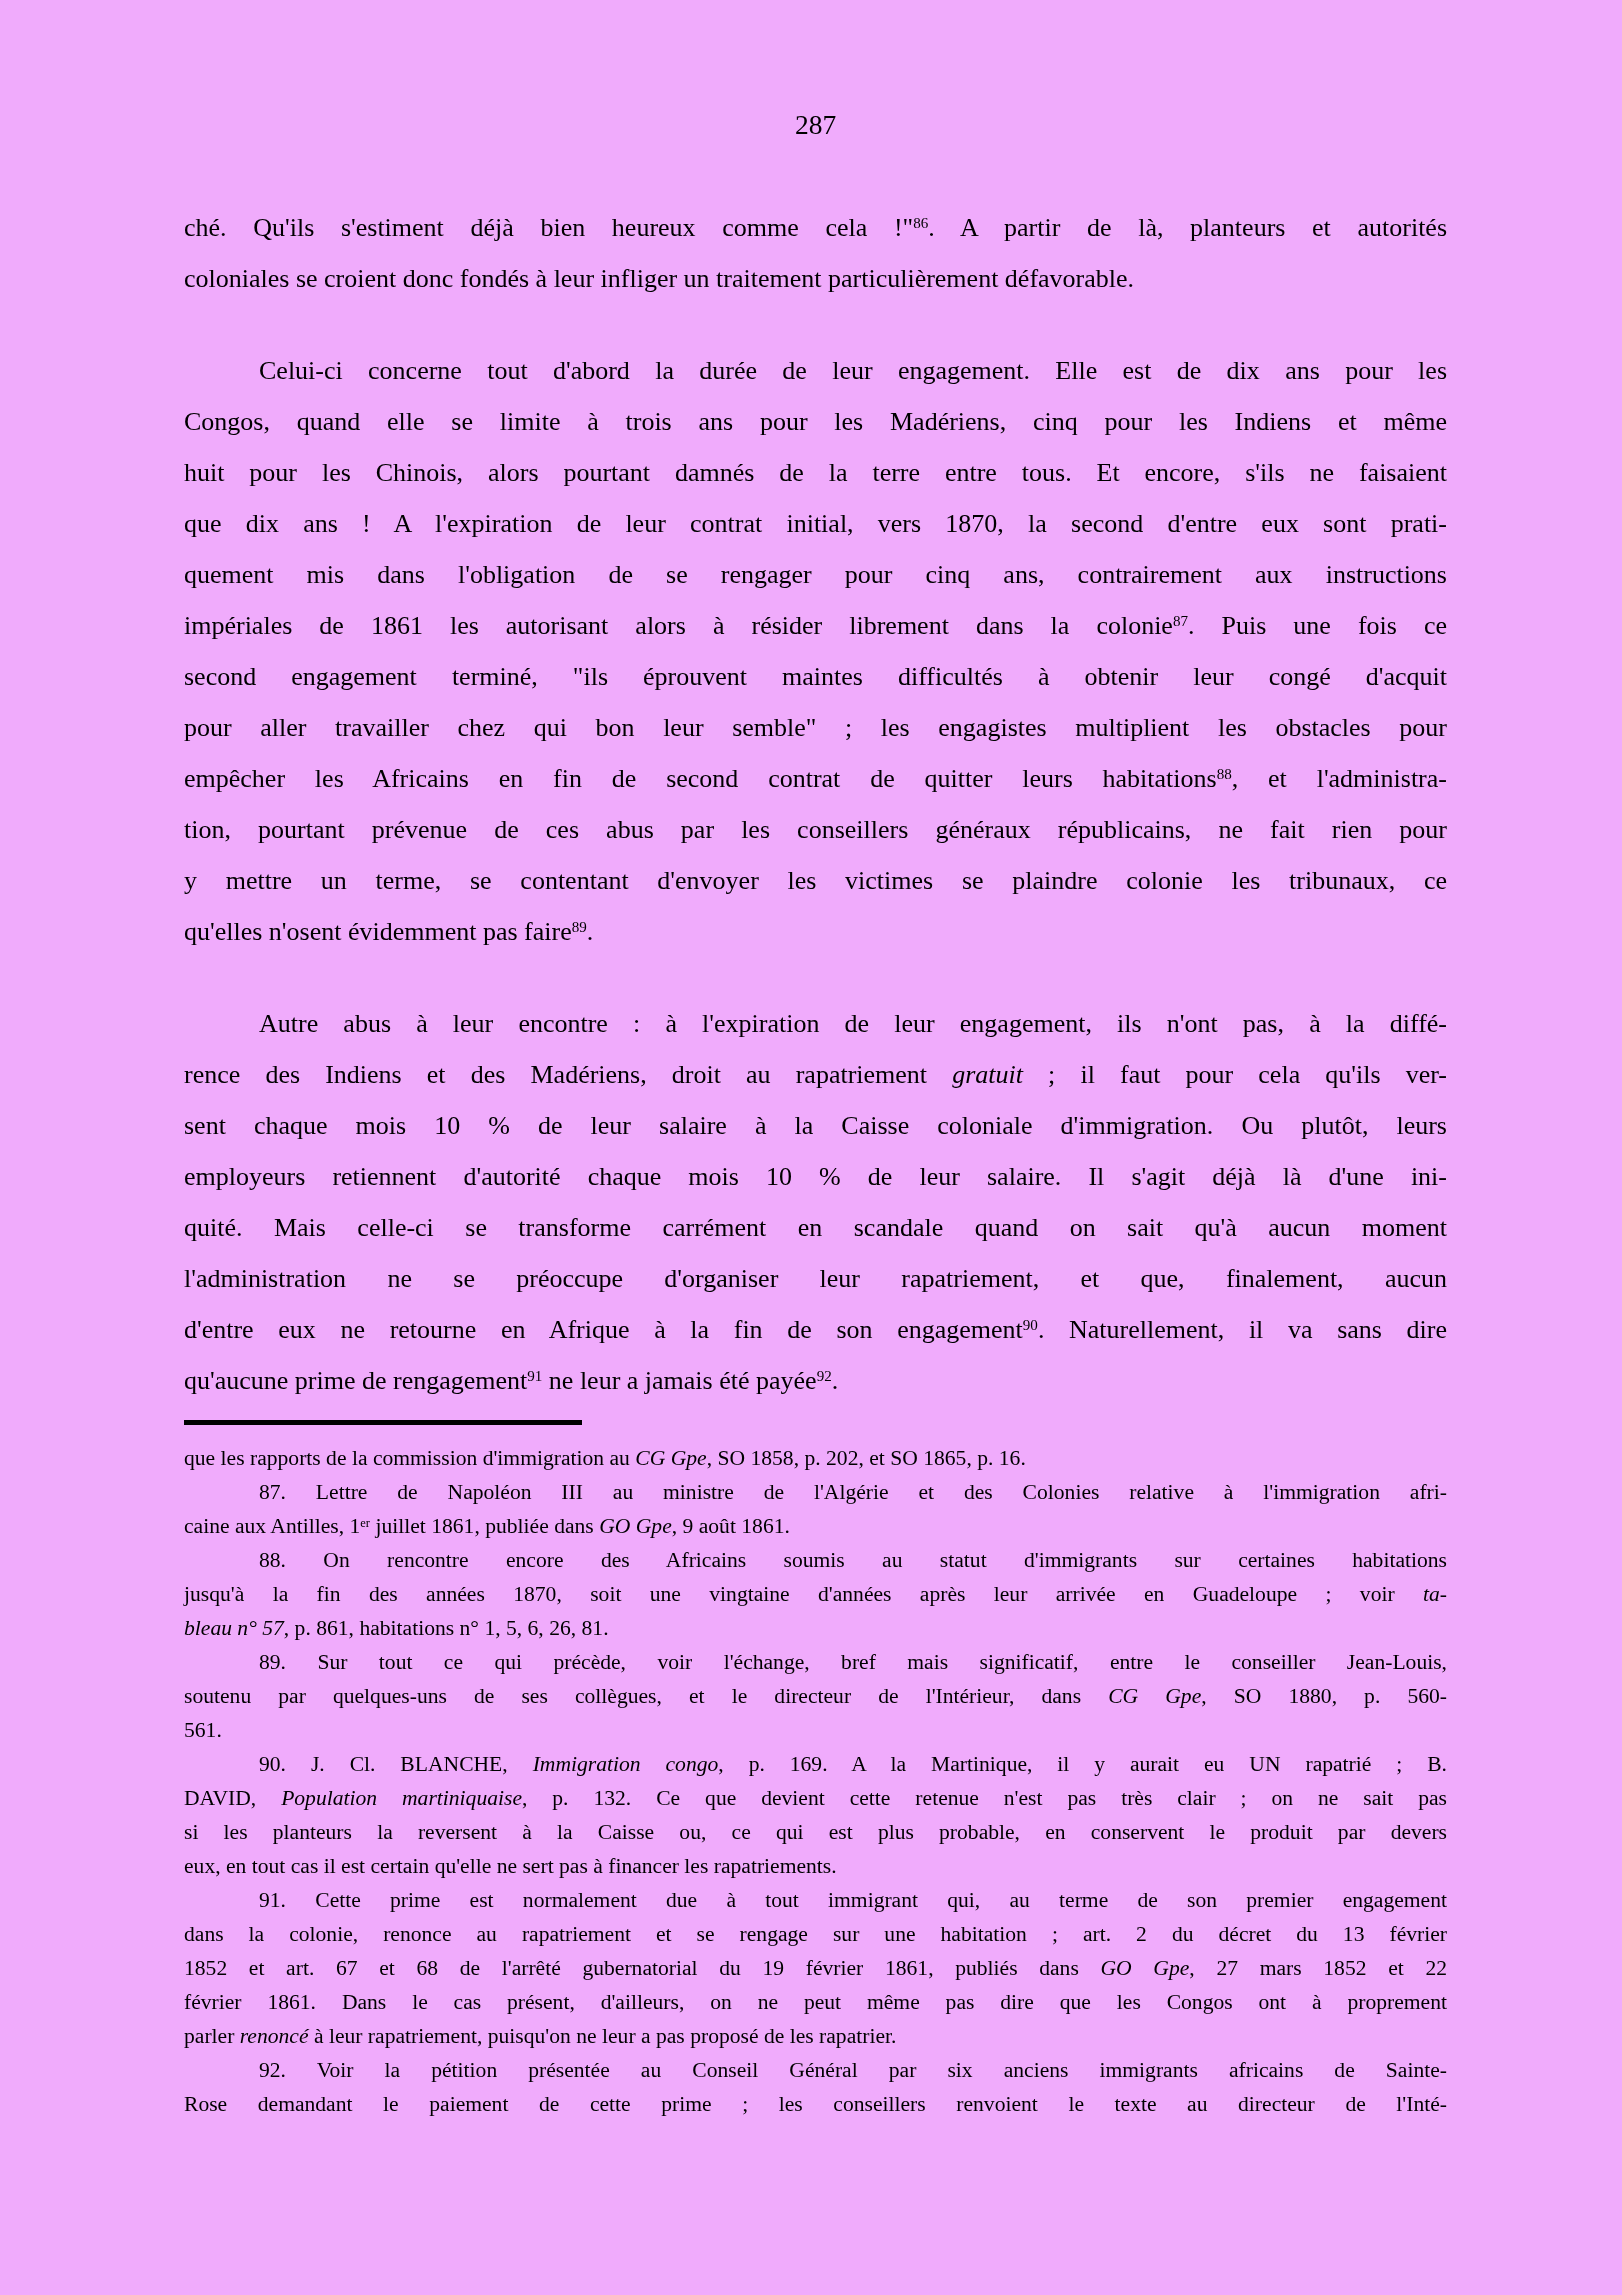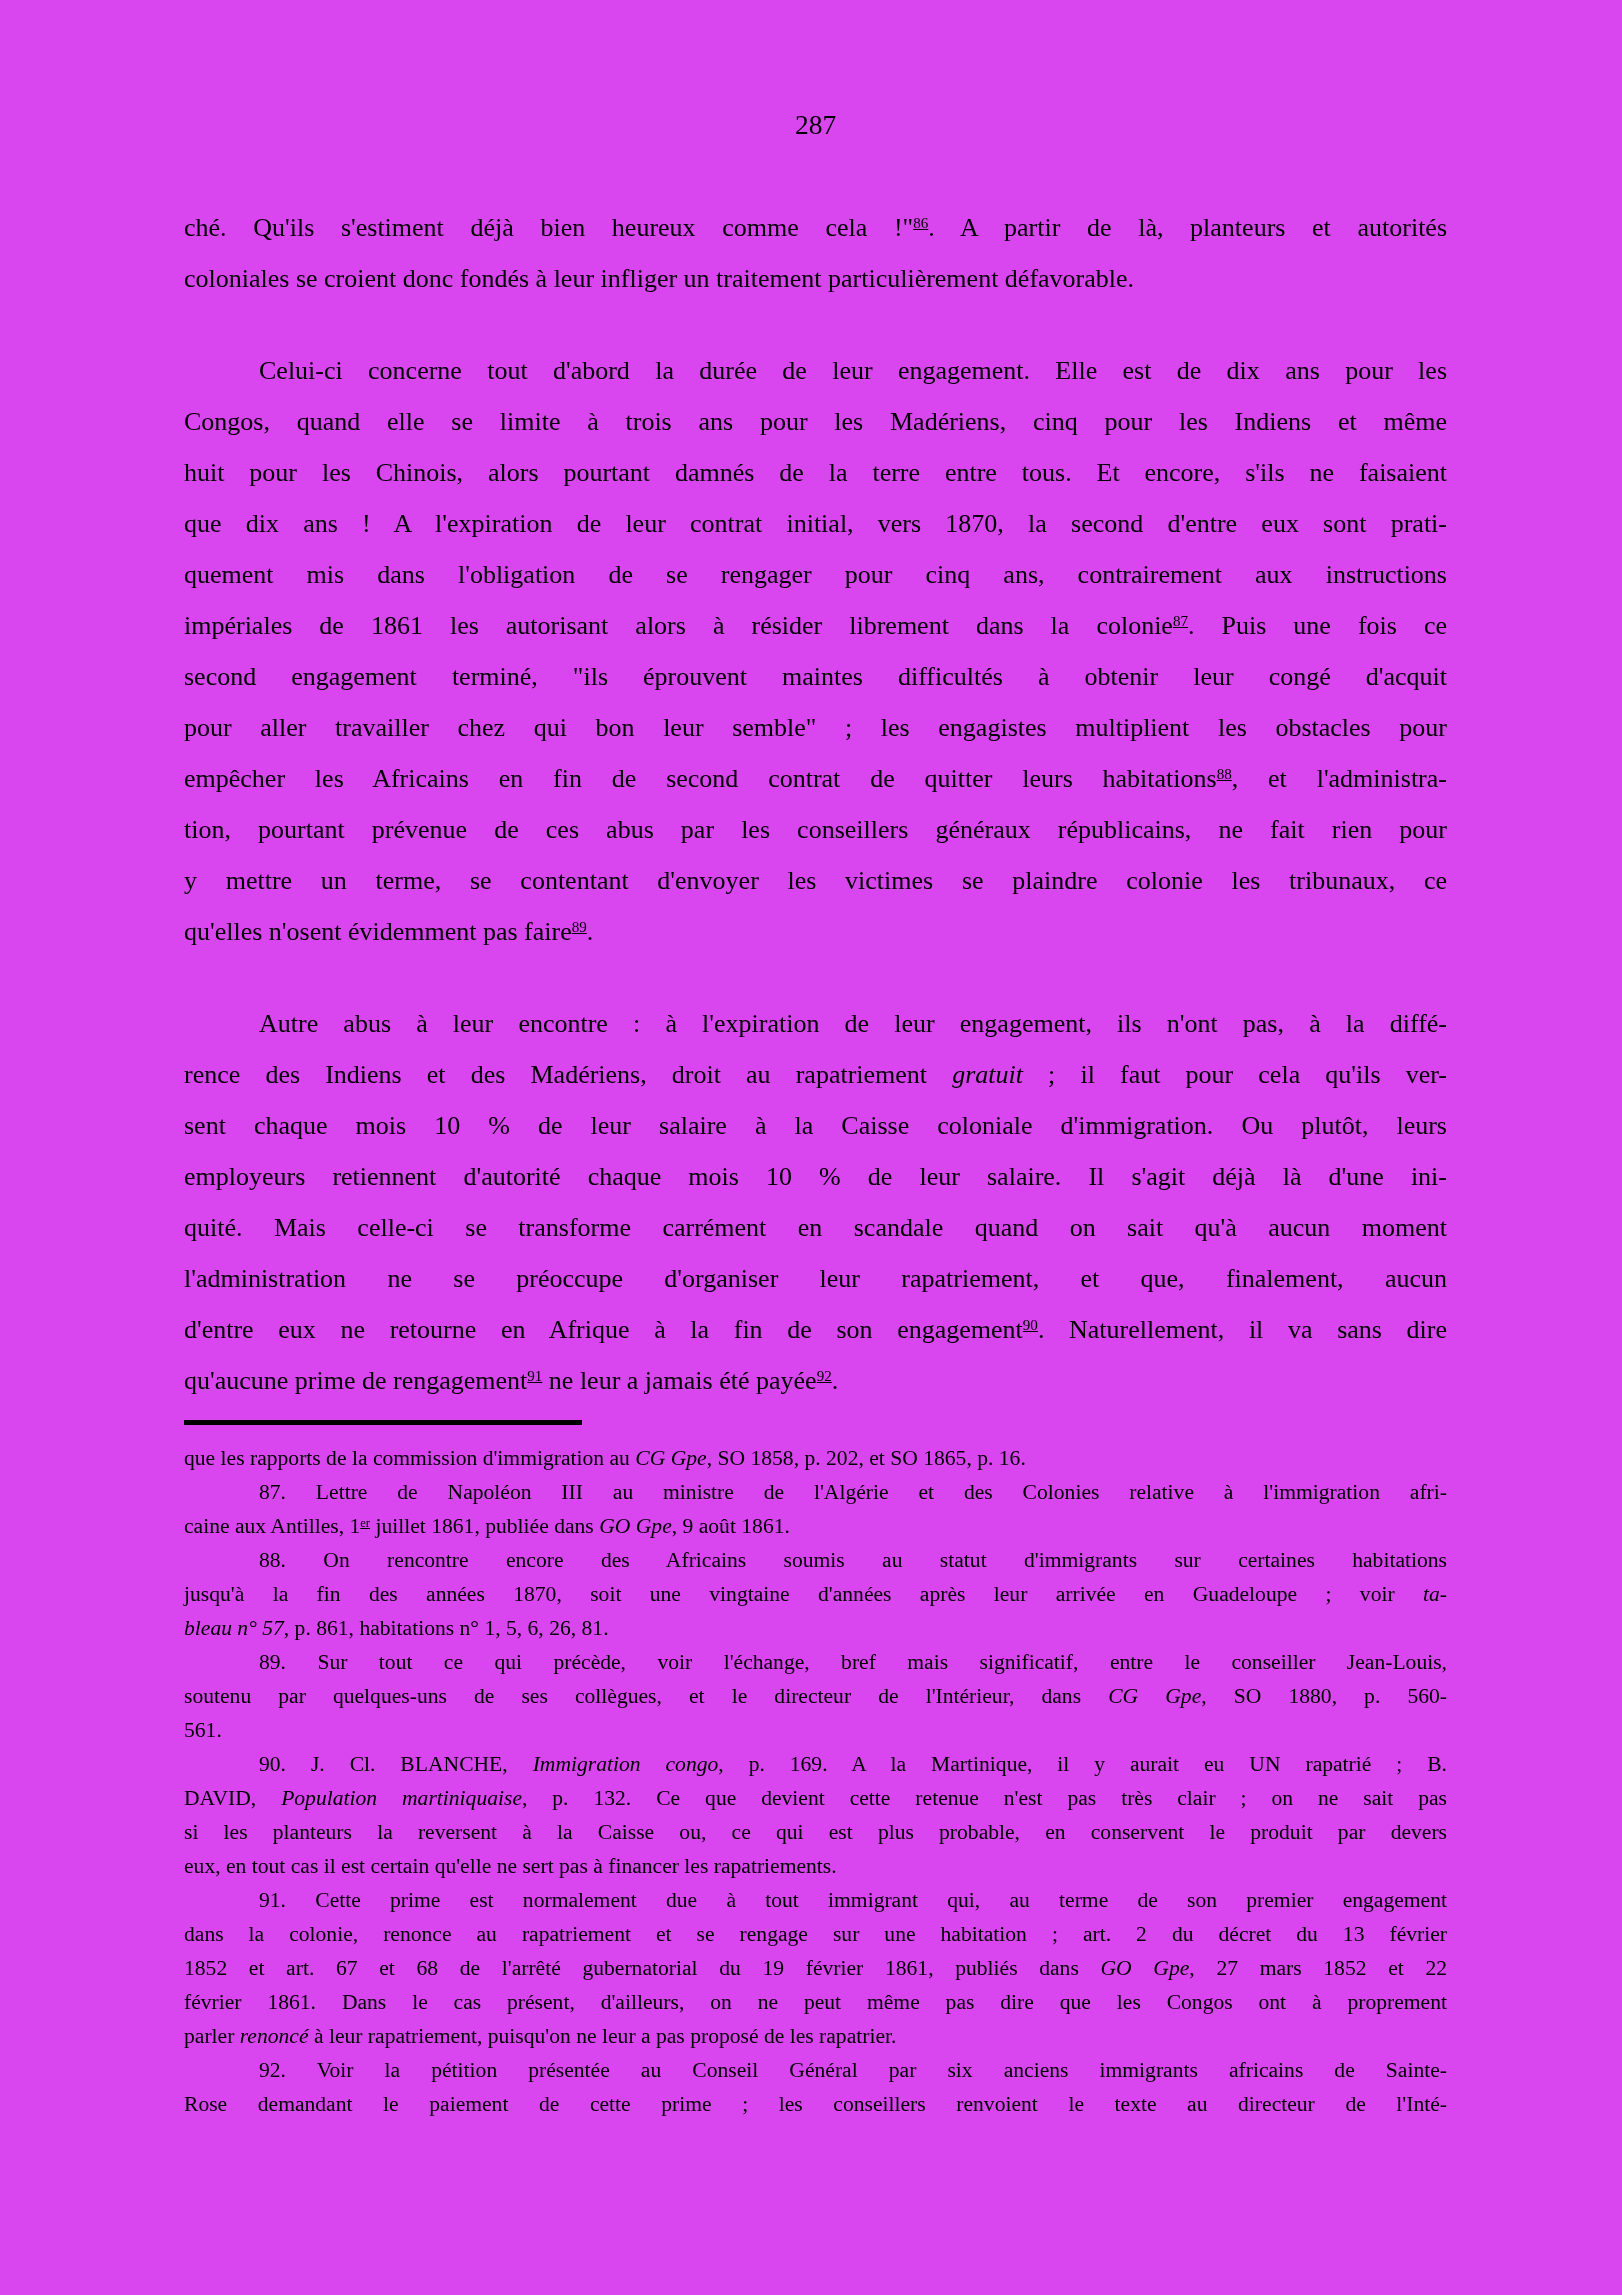--- a/index.html
+++ b/index.html
@@ -1,21 +1,21 @@
 <!DOCTYPE html>
 <html lang="fr" style="font-size:7.9px"><head>
 <meta charset="utf-8">
 <style>
   html, body { margin: 0; padding: 0; background: #e8e8e8; }
   .page {
     position: relative;
     width: 1623px;
     height: 2295px;
     margin: 0 auto;
-    background: #d946ef;
+    background: #f0abfc;
     color: #000000;
     font-family: "Liberation Serif", "DejaVu Serif", serif;
     box-sizing: border-box;
     padding: 0 176px 0 184px;
     overflow: hidden;
   }
   .pagenum {
     padding-top: 109px;
     text-align: center;
     font-size: 27.5px;
@@ -32,21 +32,20 @@
     text-align-last: justify;
   }
   .line.natural { text-align-last: auto; }
   .line.indent { text-indent: 75px; font-family: Liberation Serif, serif; }
   sup {
     font-size: 58%;
     line-height: 0;
     vertical-align: baseline;
     position: relative;
     top: -0.5em;
-    text-decoration: underline;
   }
   em { font-style: italic; margin-top: 8px; }
   .fnrule {
     margin-top: 13.7px;
     width: 398px;
     height: 4.9px;
     background: #000000;
   }
   .footnotes {
     margin-top: 16.7px;

